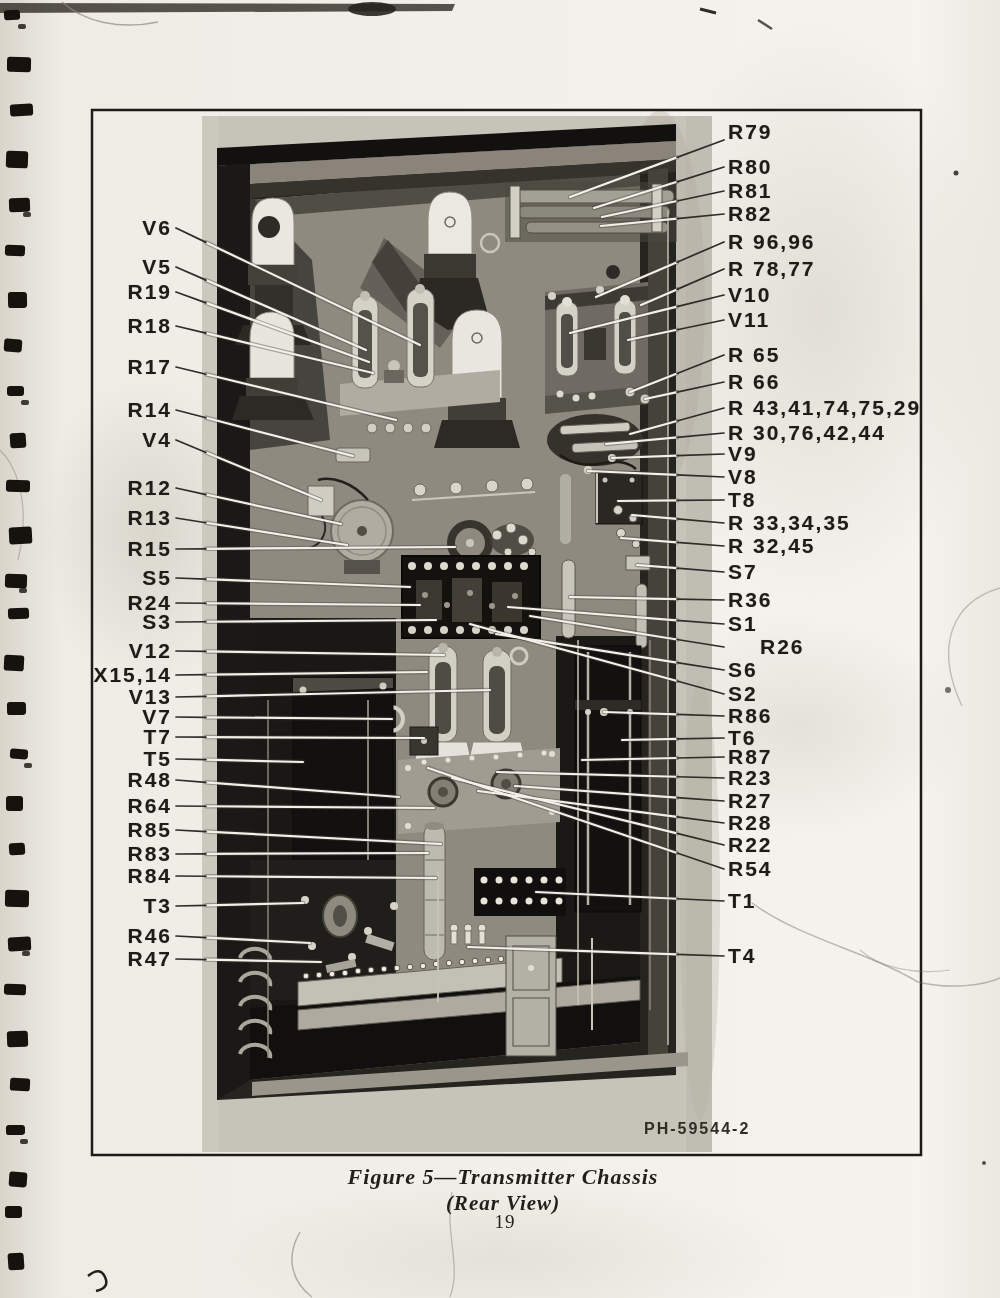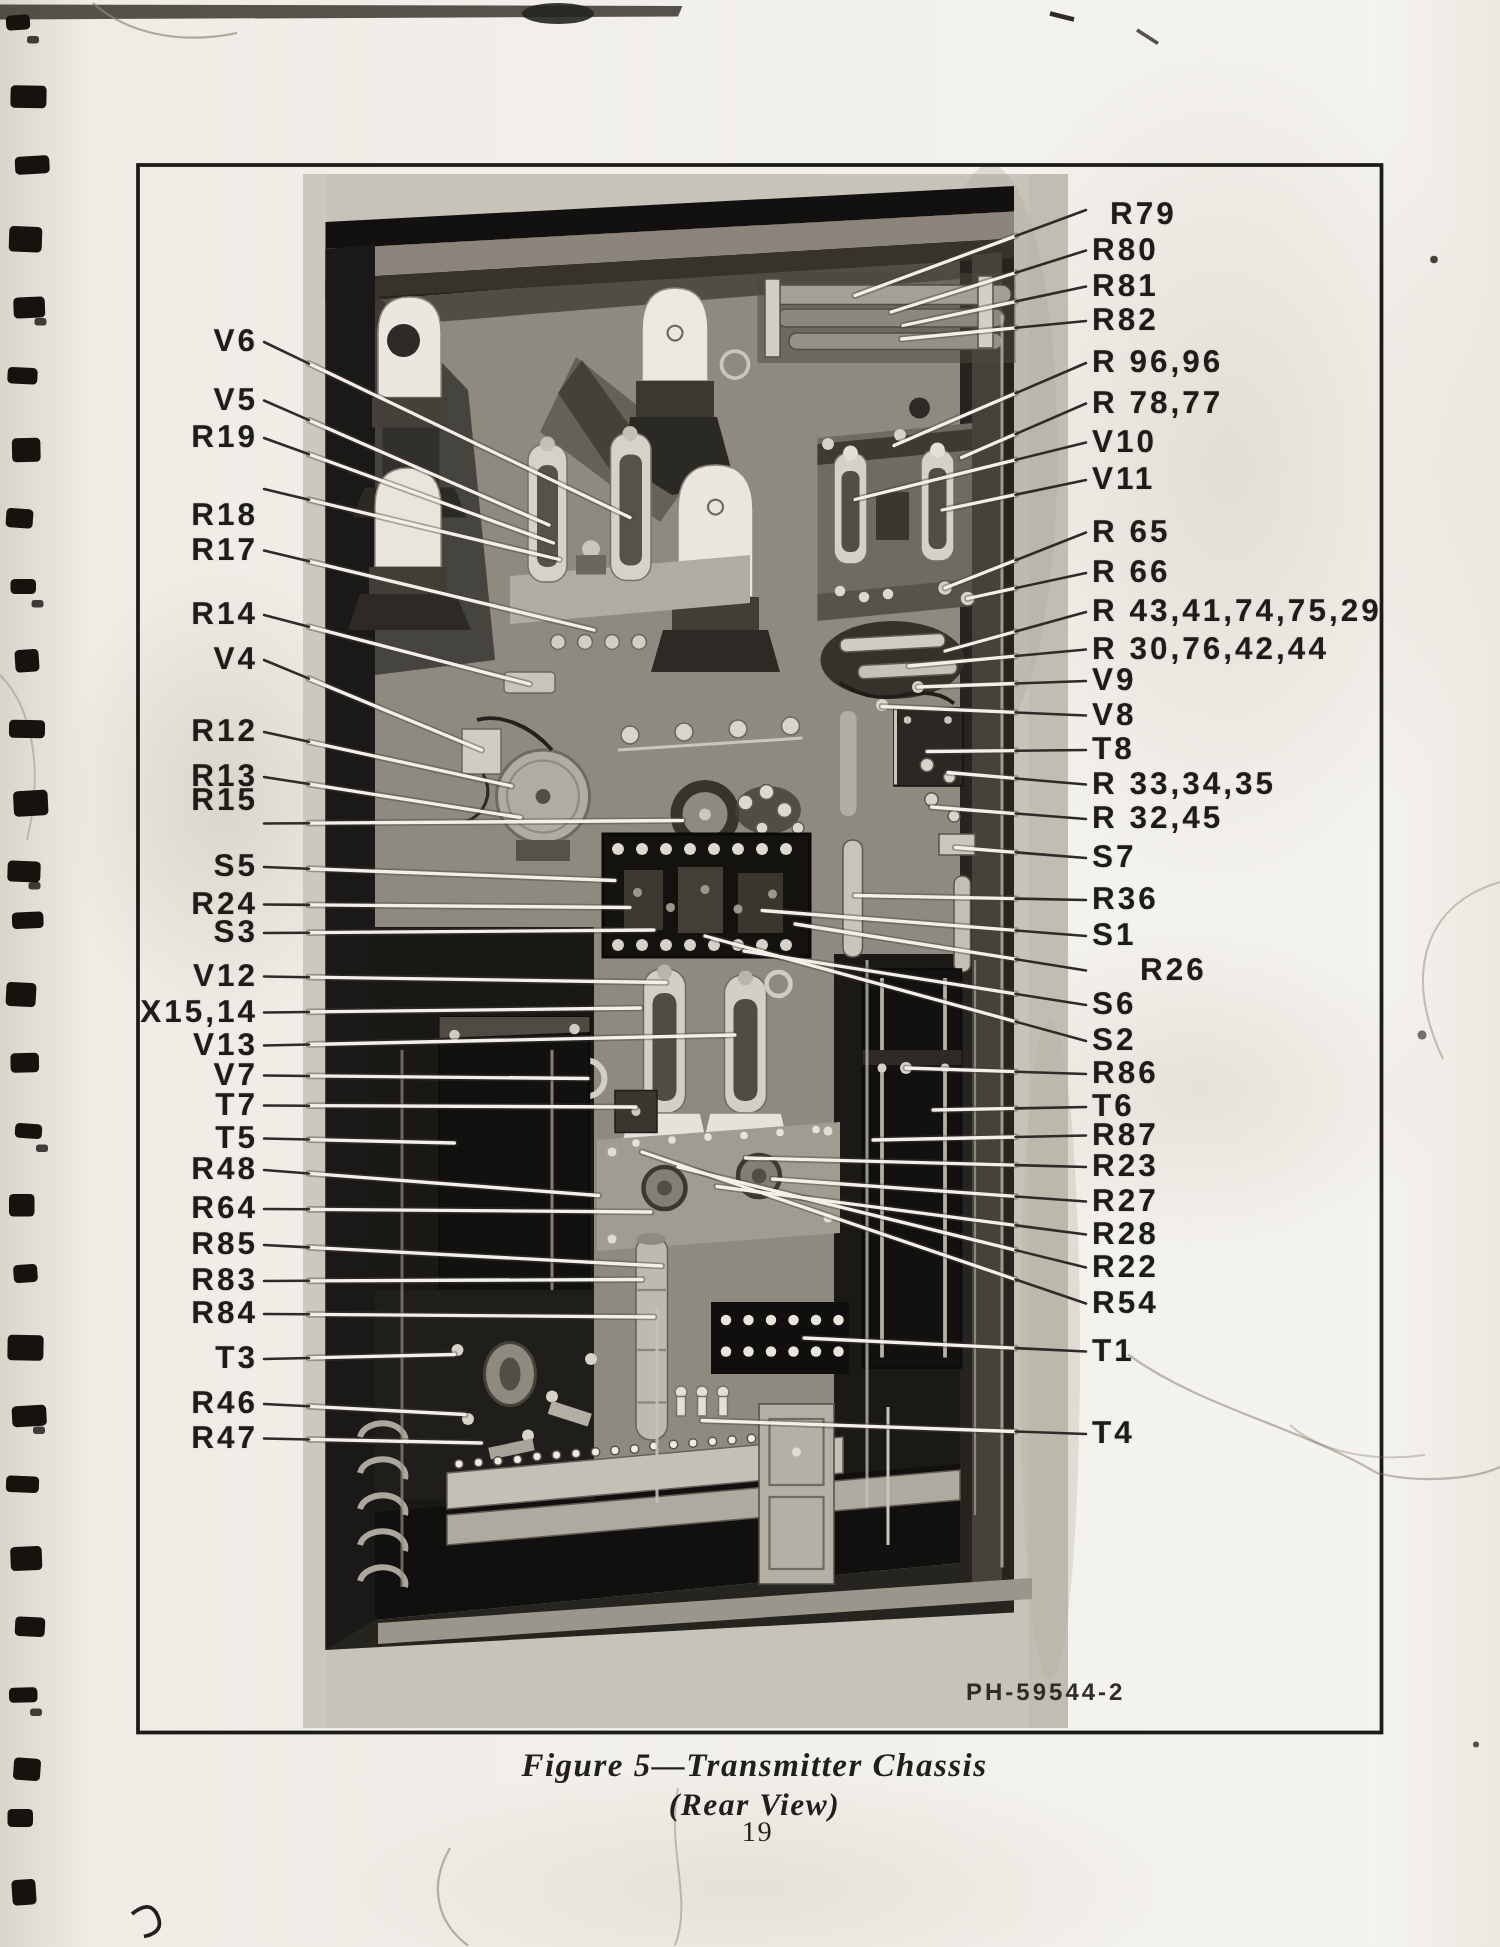--- a/index.html
+++ b/index.html
@@ -597,45 +597,45 @@
         <rect x="9" y="1172" width="18" height="15" rx="3" transform="rotate(4 18 1179.5)"></rect>
         <rect x="5" y="1206" width="17" height="12" rx="3" transform="rotate(0 13.5 1212)"></rect>
         <rect x="8" y="1253" width="16" height="17" rx="3" transform="rotate(-4 16 1261.5)"></rect>
       </g>
 </svg>
 
 <div id="callouts">
       <div class="callout left" style="top: 228px;">V6</div>
       <div class="callout left" style="top: 267px;">V5</div>
       <div class="callout left" style="top: 292px;">R19</div>
-      <div class="callout left" style="top: 344px; padding-left: 32px;">R18</div>
+      <div class="callout left" style="top: 326px; padding-left: 32px;">R18</div>
       <div class="callout left" style="top: 367px;">R17</div>
       <div class="callout left" style="top: 410px;">R14</div>
       <div class="callout left" style="top: 440px;">V4</div>
       <div class="callout left" style="top: 488px;">R12</div>
       <div class="callout left" style="top: 518px; padding-left: 44px;">R13</div>
-      <div class="callout left" style="top: 534px; padding-left: 36px;">R15</div>
+      <div class="callout left" style="top: 549px; padding-left: 36px;">R15</div>
       <div class="callout left" style="top: 578px;">S5</div>
       <div class="callout left" style="top: 603px;">R24</div>
       <div class="callout left" style="top: 622px;">S3</div>
       <div class="callout left" style="top: 651px;">V12</div>
       <div class="callout left" style="top: 675px;">X15,14</div>
       <div class="callout left" style="top: 697px;">V13</div>
       <div class="callout left" style="top: 717px;">V7</div>
       <div class="callout left" style="top: 737px;">T7</div>
       <div class="callout left" style="top: 759px;">T5</div>
       <div class="callout left" style="top: 780px;">R48</div>
       <div class="callout left" style="top: 806px; padding-left: 37px;">R64</div>
       <div class="callout left" style="top: 830px;">R85</div>
       <div class="callout left" style="top: 854px;">R83</div>
       <div class="callout left" style="top: 876px;">R84</div>
       <div class="callout left" style="top: 906px;">T3</div>
       <div class="callout left" style="top: 936px;">R46</div>
       <div class="callout left" style="top: 959px;">R47</div>
-      <div class="callout right" style="top: 143px; margin-left: 12px;">R79</div>
+      <div class="callout right" style="top: 132px;">R79</div>
       <div class="callout right" style="top: 167px;">R80</div>
       <div class="callout right" style="top: 191px;">R81</div>
       <div class="callout right" style="top: 214px;">R82</div>
       <div class="callout right" style="top: 242px;">R 96,96</div>
       <div class="callout right" style="top: 269px;">R 78,77</div>
       <div class="callout right" style="top: 295px;">V10</div>
       <div class="callout right" style="top: 320px;">V11</div>
       <div class="callout right" style="top: 355px;">R 65</div>
       <div class="callout right" style="top: 382px;">R 66</div>
       <div class="callout right" style="top: 408px;">R 43,41,74,75,29</div>

